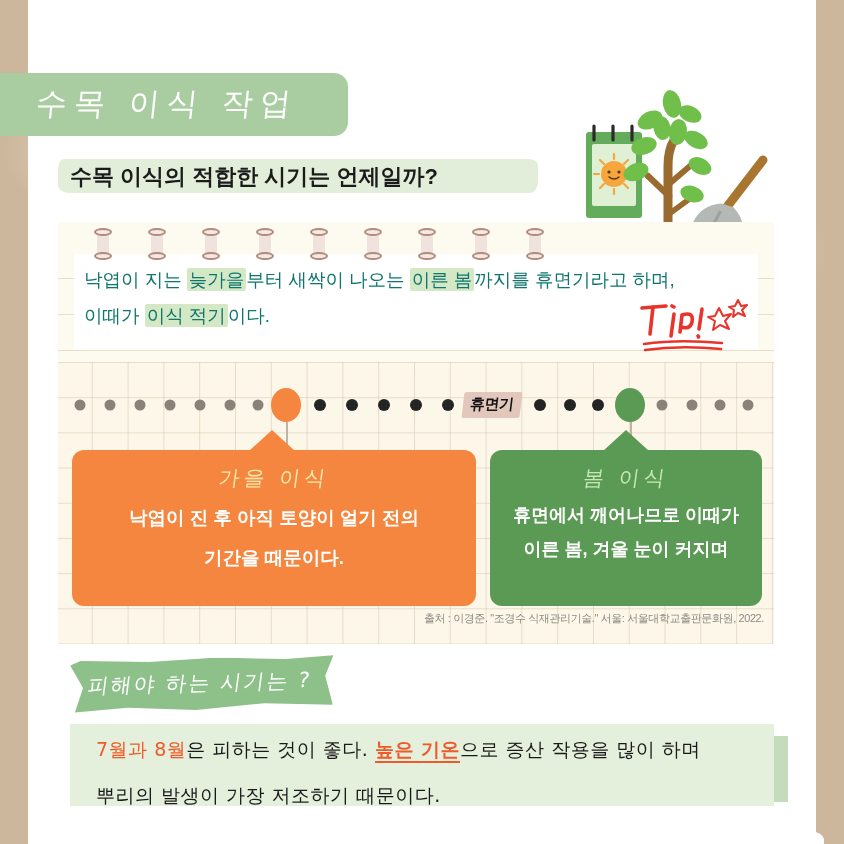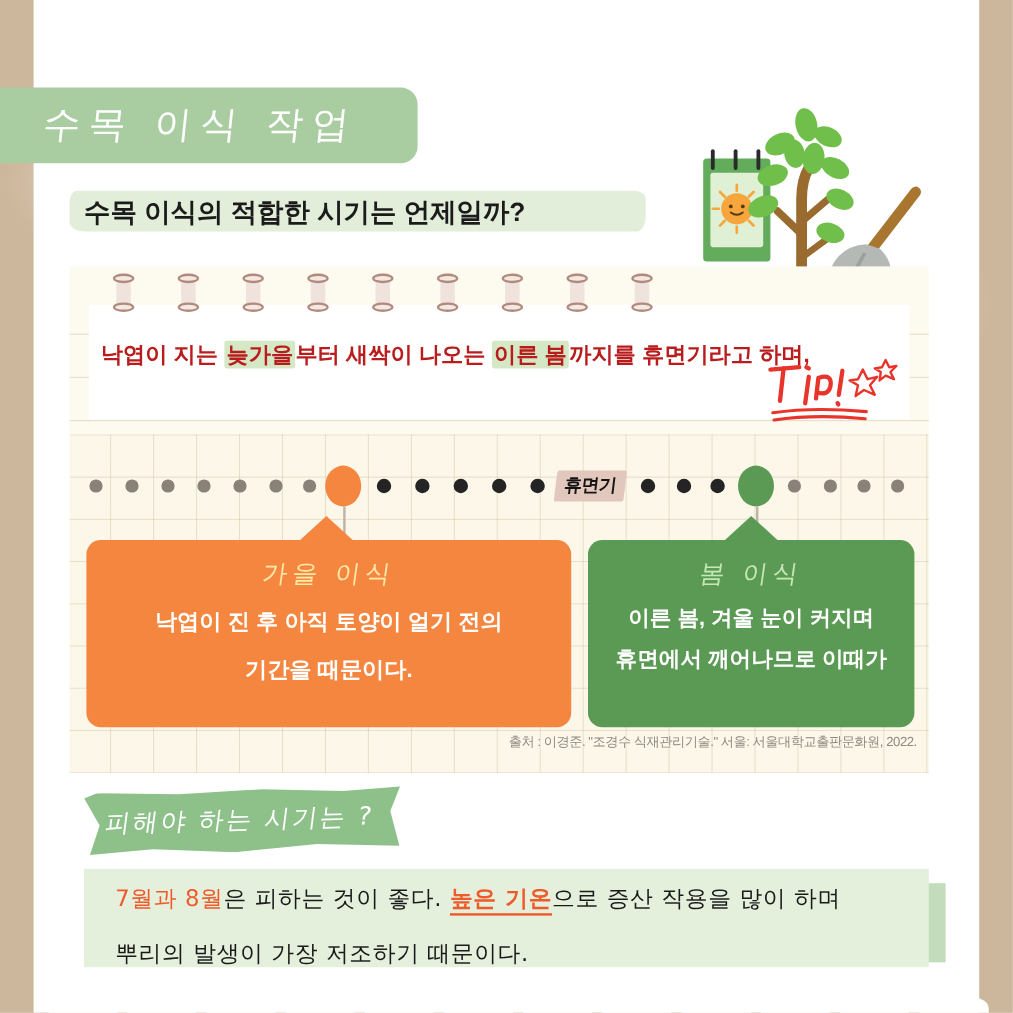--- a/index.html
+++ b/index.html
@@ -134,23 +134,22 @@
   }
   .spiral .ring-top { top: 0; }
   .spiral .ring-bot { bottom: 0; }
 
   #note1-body {
     position: absolute;
     left: 26px; top: 40px;
     width: 640px;
     font-size: 18.5px;
     line-height: 36px;
-    color: #b91c1c;
-    font-weight: 700;
-    margin-top: 16px;
+    color: #0f766e;
+    font-weight: 400;
   }
   .hl-green {
     background: #d4e8c6;
     padding: 1px 2px;
     border-radius: 2px;
   }
 
   
   #tip {
     position: absolute;
@@ -467,20 +466,23 @@
     </div>
     <div class="spiral" style="left:468px">
       <div class="barrel"></div>
         <div class="ring-bot"></div>
         <div class="ring-top"></div>
     </div>
 
     <div id="note1-body">
       <div>
         <span>낙엽이 지는 </span><span class="hl-green">늦가을</span><span>부터 새싹이 나오는 </span><span class="hl-green">이른 봄</span><span>까지를 휴면기라고 하며,</span>
+      </div>
+      <div>
+        <span>이때가 </span><span class="hl-green">이식 적기</span><span>이다.</span>
       </div>
     </div>
   </div>
 
   <div id="tip">
     <svg width="124" height="58" viewBox="0 0 124 58" xmlns="http://www.w3.org/2000/svg">
       <g fill="none" stroke="#e8342a" stroke-width="3.6" stroke-linecap="round" stroke-linejoin="round">
         <path d="M6 12 L30 10"></path>
         <path d="M17 11 L14 38"></path>
         <path d="M38 18 L35 40"></path>
@@ -540,22 +542,22 @@
     <div class="season-card" id="card-fall">
       <div class="card-arrow" id="arrow-fall"></div>
       <span class="card-title">가을 이식</span>
       <span class="card-body">낙엽이 진 후 아직 토양이 얼기 전의</span>
       <span class="card-body">기간을 때문이다.</span>
     </div>
 
     <div class="season-card" id="card-spring">
       <div class="card-arrow" id="arrow-spring"></div>
       <span class="card-title">봄 이식</span>
+      <span class="card-body">휴면에서 깨어나므로 이때가</span>
       <span class="card-body">이른 봄, 겨울 눈이 커지며</span>
-      <span class="card-body">휴면에서 깨어나므로 이때가</span>
     </div>
 
     <span id="source">출처 : 이경준. "조경수 식재관리기술." 서울: 서울대학교출판문화원, 2022.</span>
   </div>
 
   <div id="avoid-banner"></div>
   <span id="avoid-text">피해야 하는 시기는 ?</span>
 
   <div id="bottom-shadow"></div>
   <div id="bottom-box"></div>

